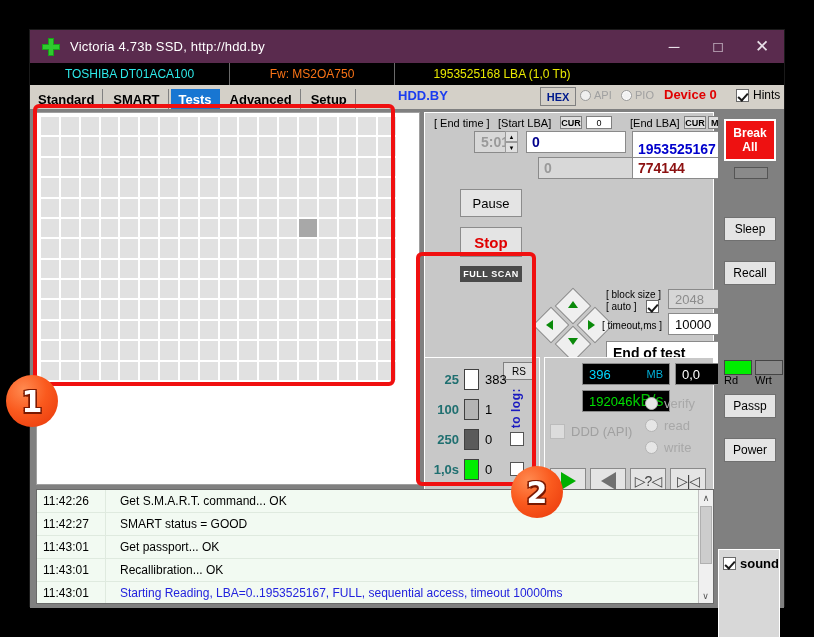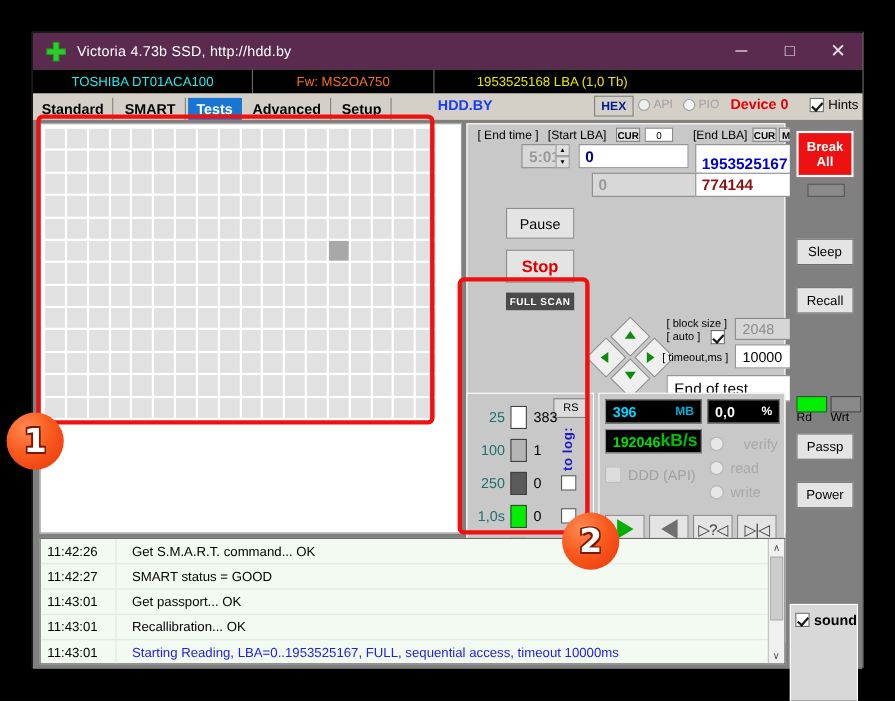--- a/index.html
+++ b/index.html
@@ -88,40 +88,40 @@
   .sel{background:#ffffff;border:1px solid #8a8a8a;box-sizing:border-box;display:flex;
        align-items:center;padding-left:6px;font-size:13px;position:relative;}
   .sel.grey{background:#d6d6d6;color:#8c8c8c;}
   .sel .chev{position:absolute;right:6px;top:50%;transform:translateY(-60%) rotate(45deg);
              width:6px;height:6px;border:solid #444;border-width:0 1.5px 1.5px 0;}
 
   
   #legendpanel{position:absolute;left:394px;top:248px;width:116px;height:227px;
                background:#c8c8c8;border:1px solid #ffffff;box-sizing:border-box;}
   .lrow{position:absolute;left:0;width:116px;height:30px;display:flex;align-items:center;}
-  .lrow .lnum{width:34px;text-align:right;font-size:13px;color:#1f6f70;font-weight:normal;}
+  .lrow .lnum{width:34px;text-align:right;font-size:13px;color:#1f6f70;font-weight:bold;}
   .lrow .swatch{width:15px;height:21px;margin-left:5px;border:1px solid #404040;box-sizing:border-box;}
   .lrow .lcount{margin-left:6px;font-size:13px;color:#000;}
   .lrow .lcount.red{color:#d00000;}
 
   #rsbtn{position:absolute;left:78px;top:4px;width:30px;height:16px;background:#dcdcdc;
          border:1px solid #808080;font-size:10px;display:flex;align-items:center;justify-content:center;}
   #tolog{position:absolute;left:84px;top:30px;font-size:12px;font-weight:bold;color:#1a1ac0;
          writing-mode:vertical-rl;transform:rotate(180deg);letter-spacing:.5px;}
 
   .lcheck{position:absolute;left:85px;width:14px;height:14px;background:#fff;border:1px solid #555;
           box-sizing:border-box;}
   .lcheck.checked:after{content:"";position:absolute;left:3px;top:1px;width:4px;height:8px;
           border:solid #1a1a1a;border-width:0 2px 2px 0;transform:rotate(42deg);}
 
   
   #statspanel{position:absolute;left:514px;top:248px;width:170px;height:227px;background:#c8c8c8;
               border:1px solid #ffffff;box-sizing:border-box;}
   .lcd{background:#000;border:1px solid #8a8a8a;box-sizing:border-box;display:flex;
-       align-items:center;justify-content:space-between;padding:0 6px;font-weight:bold;font-size:13px;}
+       align-items:center;justify-content:space-between;padding:0 6px;font-weight:normal;font-size:13px;margin-left:32px;}
 
   .opbtn{background:#e4e4e4;border:1px solid #8a8a8a;box-sizing:border-box;display:flex;
          align-items:center;justify-content:center;}
 
   .rdo{width:13px;height:13px;border-radius:50%;border:1px solid #7a7a7a;background:#fff;
        box-sizing:border-box;position:relative;display:inline-block;}
   .rdo.on:after{content:"";position:absolute;left:3px;top:3px;width:5px;height:5px;border-radius:50%;background:#000;}
   .rdo.dim{background:#e6e6e6;border-color:#b4b4b4;}
 
   #timer{position:absolute;left:62px;top:200px;width:100px;height:20px;background:#000;
@@ -500,21 +500,21 @@
       <span class="cbox checked" style="position:absolute;left:616px;top:191px"></span>
       <div class="sel grey" style="position:absolute;left:638px;top:180px;width:68px;height:20px">
         <span>2048</span>
         <span class="chev"></span>
       </div>
       <div style="position:absolute;left:572px;top:211px;font-size:10px">[ timeout,ms ]</div>
       <div class="sel" style="position:absolute;left:638px;top:204px;width:68px;height:22px">
         <span>10000</span>
         <span class="chev"></span>
       </div>
-      <div class="sel" style="position:absolute;left:576px;top:232px;width:130px;height:24px;font-weight:normal;font-size:14px">
+      <div class="sel" style="position:absolute;left:576px;top:232px;width:130px;height:24px;font-weight:bold;font-size:14px">
         <span>End of test</span>
         <span class="chev"></span>
       </div>
 
       <div id="legendpanel">
         <div id="rsbtn">RS</div>
         <div id="tolog">to log:</div>
         <div id="legend-rows">
             <div class="lrow" style="top: 6px;">
               <div class="lnum">25</div>
@@ -571,21 +571,21 @@
         <div class="lcd" style="position:absolute;left:5px;top:32px;width:88px;height:22px">
           <span style="color:#00e000">192046</span>
           <span style="color:#00c000;font-size:16px">kB/s</span>
         </div>
 
         <div style="position:absolute;left:5px;top:66px;display:flex;align-items:center;gap:6px">
           <span style="width:13px;height:13px;background:#dcdcdc;border:1px solid #bbb;display:inline-block"></span>
           <span style="font-size:13px;color:#a0a0a0">DDD (API)</span>
         </div>
 
-        <div style="position:absolute;left:100px;top:38px;display:flex;align-items:center;gap:18px">
+        <div style="position:absolute;left:100px;top:38px;display:flex;align-items:center;gap:6px">
           <span class="rdo dim"></span>
           <span style="font-size:13px;color:#a8a8a8">verify</span>
         </div>
         <div style="position:absolute;left:100px;top:60px;display:flex;align-items:center;gap:6px">
           <span class="rdo dim"></span>
           <span style="font-size:13px;color:#a8a8a8">read</span>
         </div>
         <div style="position:absolute;left:100px;top:82px;display:flex;align-items:center;gap:6px">
           <span class="rdo dim"></span>
           <span style="font-size:13px;color:#a8a8a8">write</span>

